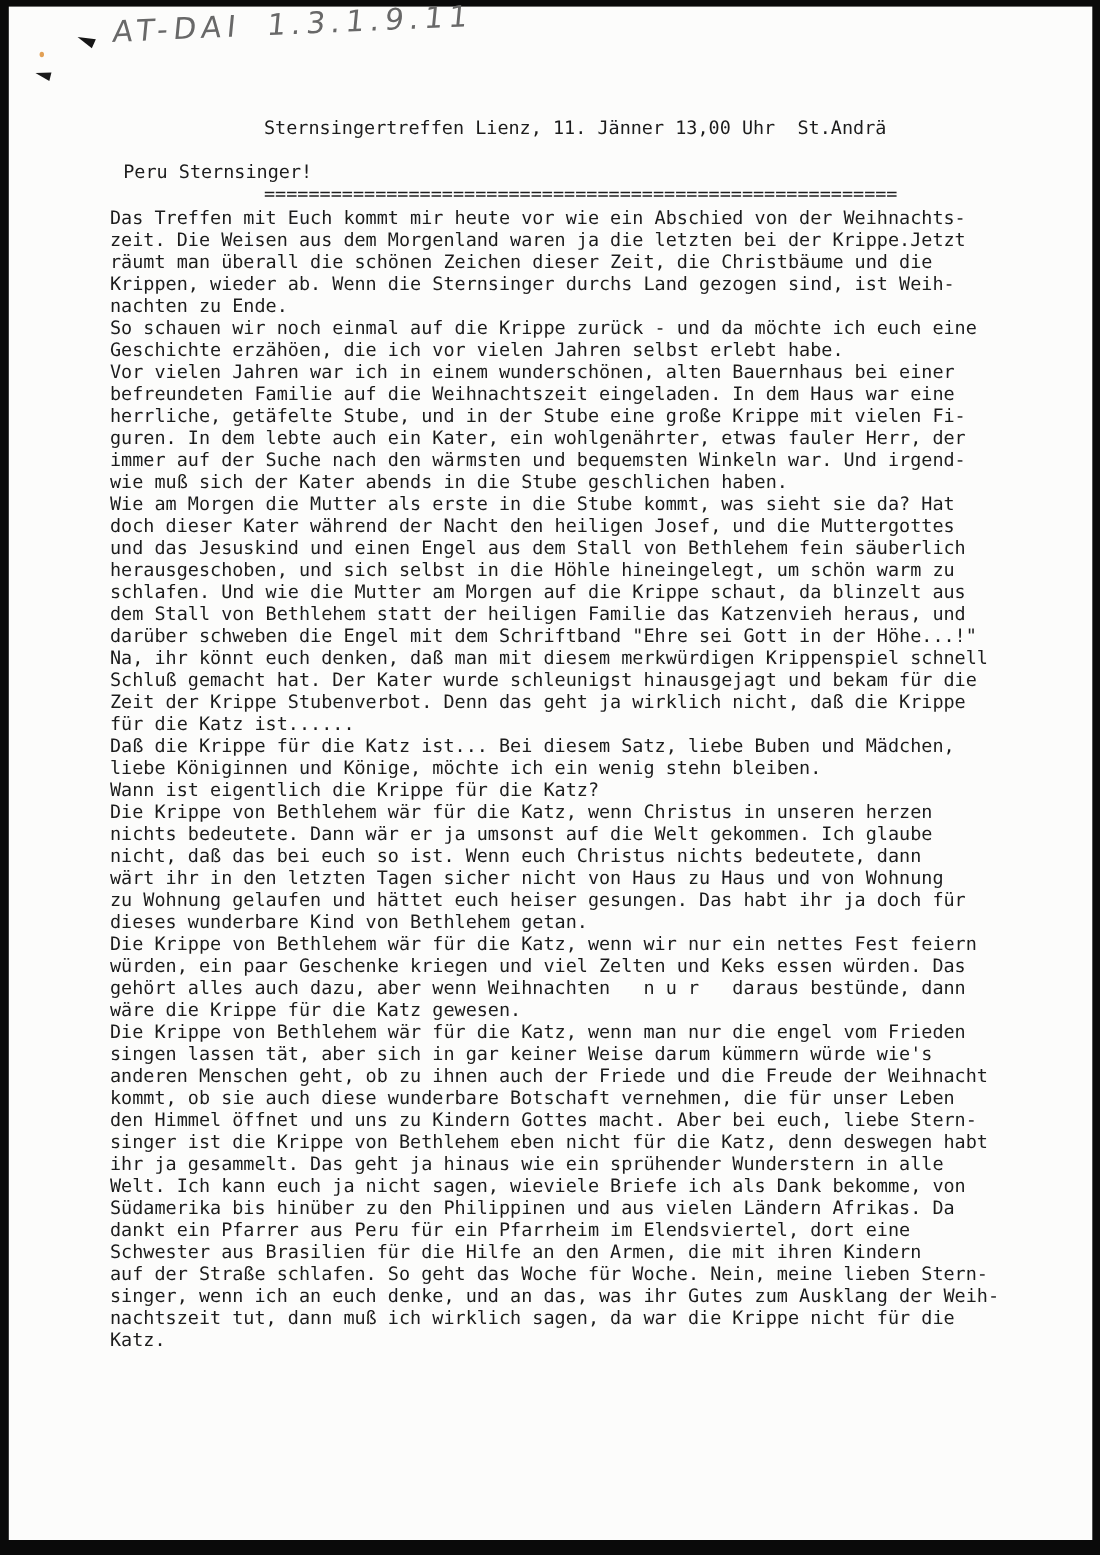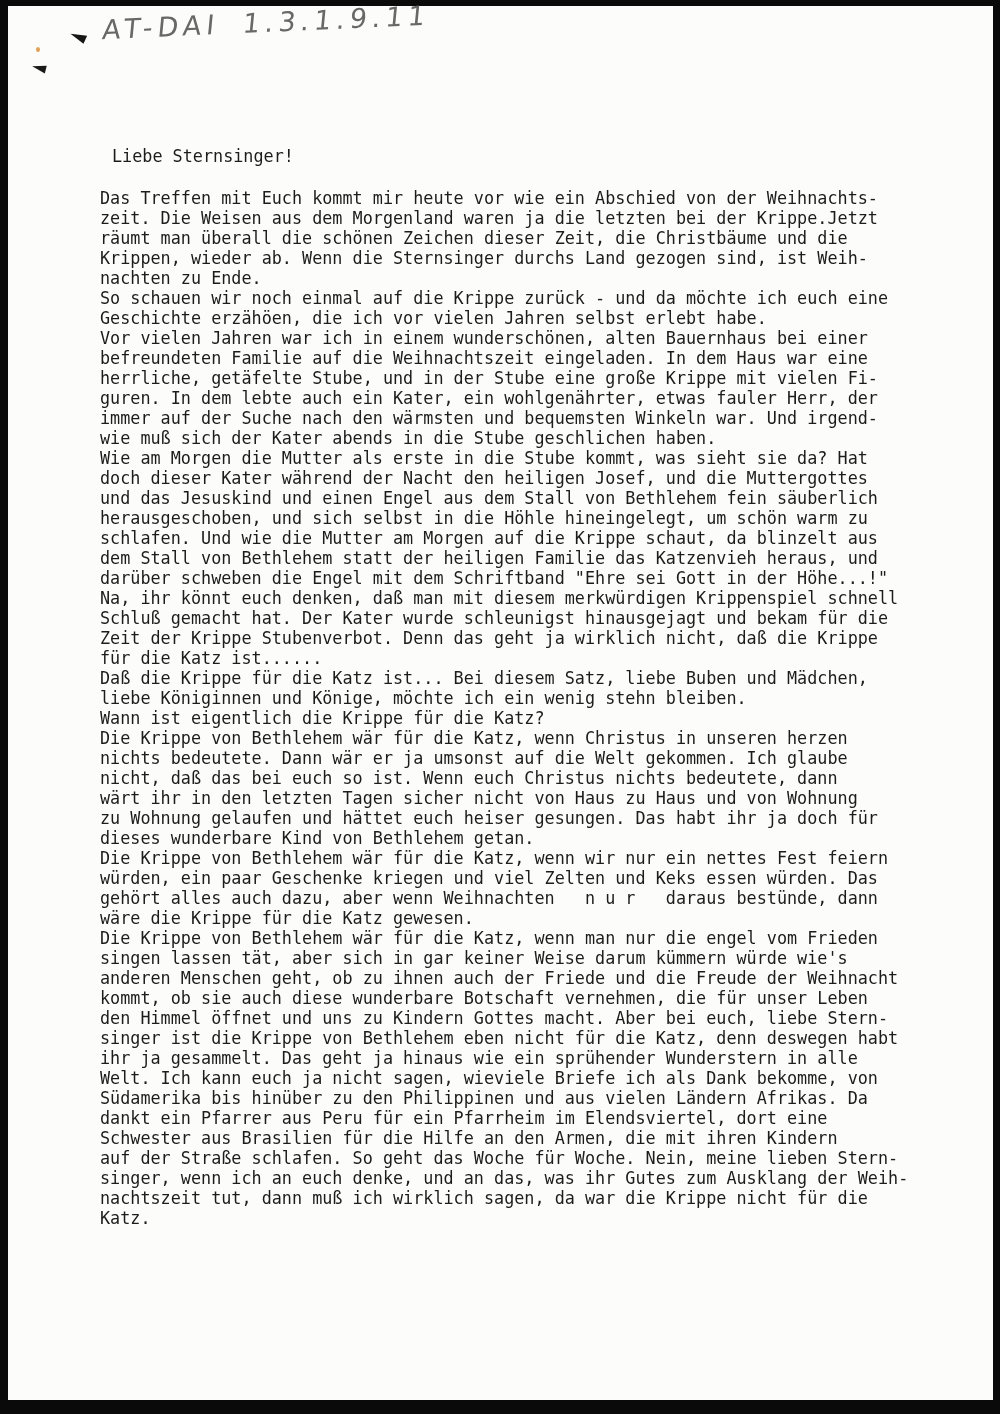--- a/index.html
+++ b/index.html
@@ -69,22 +69,26 @@
 
 <div class="scan">
   <div class="paper"></div>
 
   <span class="pen-mark pen-mark-1"></span>
   <span class="orange-speck"></span>
   <span class="pen-mark pen-mark-2"></span>
 
   <div class="pencil">AT-DAI 1.3.1.9.11</div>
 
+  <div class="typed header-block">
+    <div>Sternsingertreffen Lienz, 11. Jänner 13,00 Uhr  St.Andrä</div>
+    <div>=========================================================</div>
+  </div>
 
-  <div class="typed salutation">Liebe Sternsinger!</div>
+  <div class="typed salutation">Peru Sternsinger!</div>
 
   <div class="typed body-text">Das Treffen mit Euch kommt mir heute vor wie ein Abschied von der Weihnachts-
 zeit. Die Weisen aus dem Morgenland waren ja die letzten bei der Krippe.Jetzt
 räumt man überall die schönen Zeichen dieser Zeit, die Christbäume und die
 Krippen, wieder ab. Wenn die Sternsinger durchs Land gezogen sind, ist Weih-
 nachten zu Ende.
 So schauen wir noch einmal auf die Krippe zurück - und da möchte ich euch eine
 Geschichte erzähöen, die ich vor vielen Jahren selbst erlebt habe.
 Vor vielen Jahren war ich in einem wunderschönen, alten Bauernhaus bei einer
 befreundeten Familie auf die Weihnachtszeit eingeladen. In dem Haus war eine

